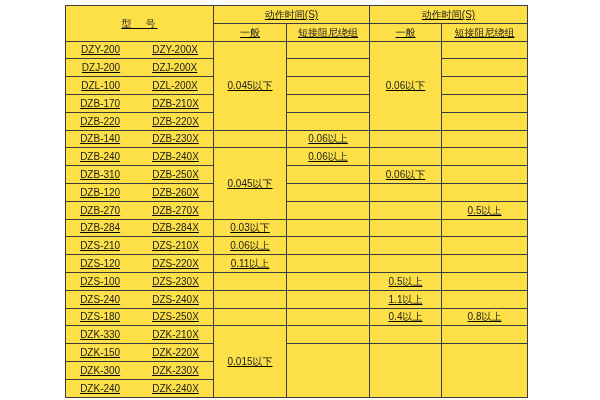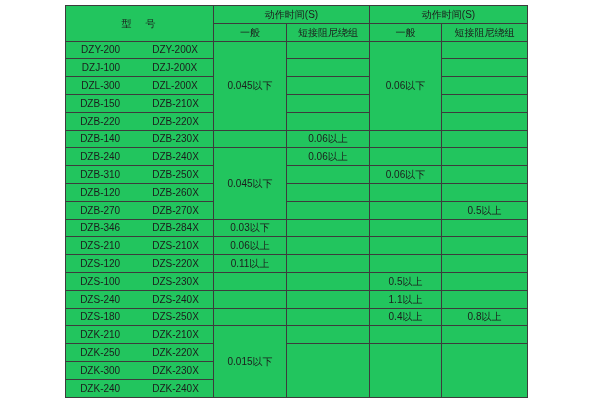--- a/index.html
+++ b/index.html
@@ -6,21 +6,22 @@
   body{
     width:600px;height:400px;background:#ffffff;
     font-family:"Liberation Sans", sans-serif;
     -webkit-font-smoothing:antialiased;
   }
   .page{position:relative;width:600px;height:400px;background:#ffffff;overflow:hidden;}
   table.spec{
     position:absolute;left:65px;top:5px;
     width:462px;height:392px;
     border-collapse:collapse;table-layout:fixed;
-    background:#22c55e;
+    background:#fde047;
+    text-decoration:underline;
   }
   table.spec col.c-model{width:148px;}
   table.spec col.c-act-gen{width:73px;}
   table.spec col.c-act-damp{width:83px;}
   table.spec col.c-ret-gen{width:72px;}
   table.spec col.c-ret-damp{width:86px;}
   table.spec tr{height:17.8px;}
   table.spec th, table.spec td{
     border:1px solid #3c3c3c;
     padding:0;
@@ -72,43 +73,43 @@
           </td>
         <td rowspan="5">0.045以下</td>
         <td></td>
         <td rowspan="5">0.06以下</td>
         <td></td>
       </tr>
 
       <tr>
         <td>
             <div class="model-pair">
-              <span>DZJ-100</span>
+              <span>DZJ-200</span>
               <span>DZJ-200X</span>
             </div>
           </td>
         <td></td>
         <td></td>
       </tr>
 
       <tr>
         <td>
             <div class="model-pair">
-              <span>DZL-300</span>
+              <span>DZL-100</span>
               <span>DZL-200X</span>
             </div>
           </td>
         <td></td>
         <td></td>
       </tr>
 
       <tr>
         <td>
             <div class="model-pair">
-              <span>DZB-150</span>
+              <span>DZB-170</span>
               <span>DZB-210X</span>
             </div>
           </td>
         <td></td>
         <td></td>
       </tr>
 
       <tr>
         <td>
             <div class="model-pair">
@@ -178,21 +179,21 @@
             </div>
           </td>
         <td></td>
         <td></td>
         <td>0.5以上</td>
       </tr>
 
       <tr>
         <td>
             <div class="model-pair">
-              <span>DZB-346</span>
+              <span>DZB-284</span>
               <span>DZB-284X</span>
             </div>
           </td>
         <td>0.03以下</td>
         <td></td>
         <td></td>
         <td></td>
       </tr>
 
       <tr>
@@ -256,34 +257,34 @@
           </td>
         <td></td>
         <td></td>
         <td>0.4以上</td>
         <td>0.8以上</td>
       </tr>
 
       <tr>
         <td>
             <div class="model-pair">
-              <span>DZK-210</span>
+              <span>DZK-330</span>
               <span>DZK-210X</span>
             </div>
           </td>
         <td rowspan="4">0.015以下</td>
         <td></td>
         <td></td>
         <td></td>
       </tr>
 
       <tr>
         <td>
             <div class="model-pair">
-              <span>DZK-250</span>
+              <span>DZK-150</span>
               <span>DZK-220X</span>
             </div>
           </td>
         <td rowspan="3"></td>
         <td rowspan="3"></td>
         <td rowspan="3"></td>
       </tr>
 
       <tr>
         <td>

